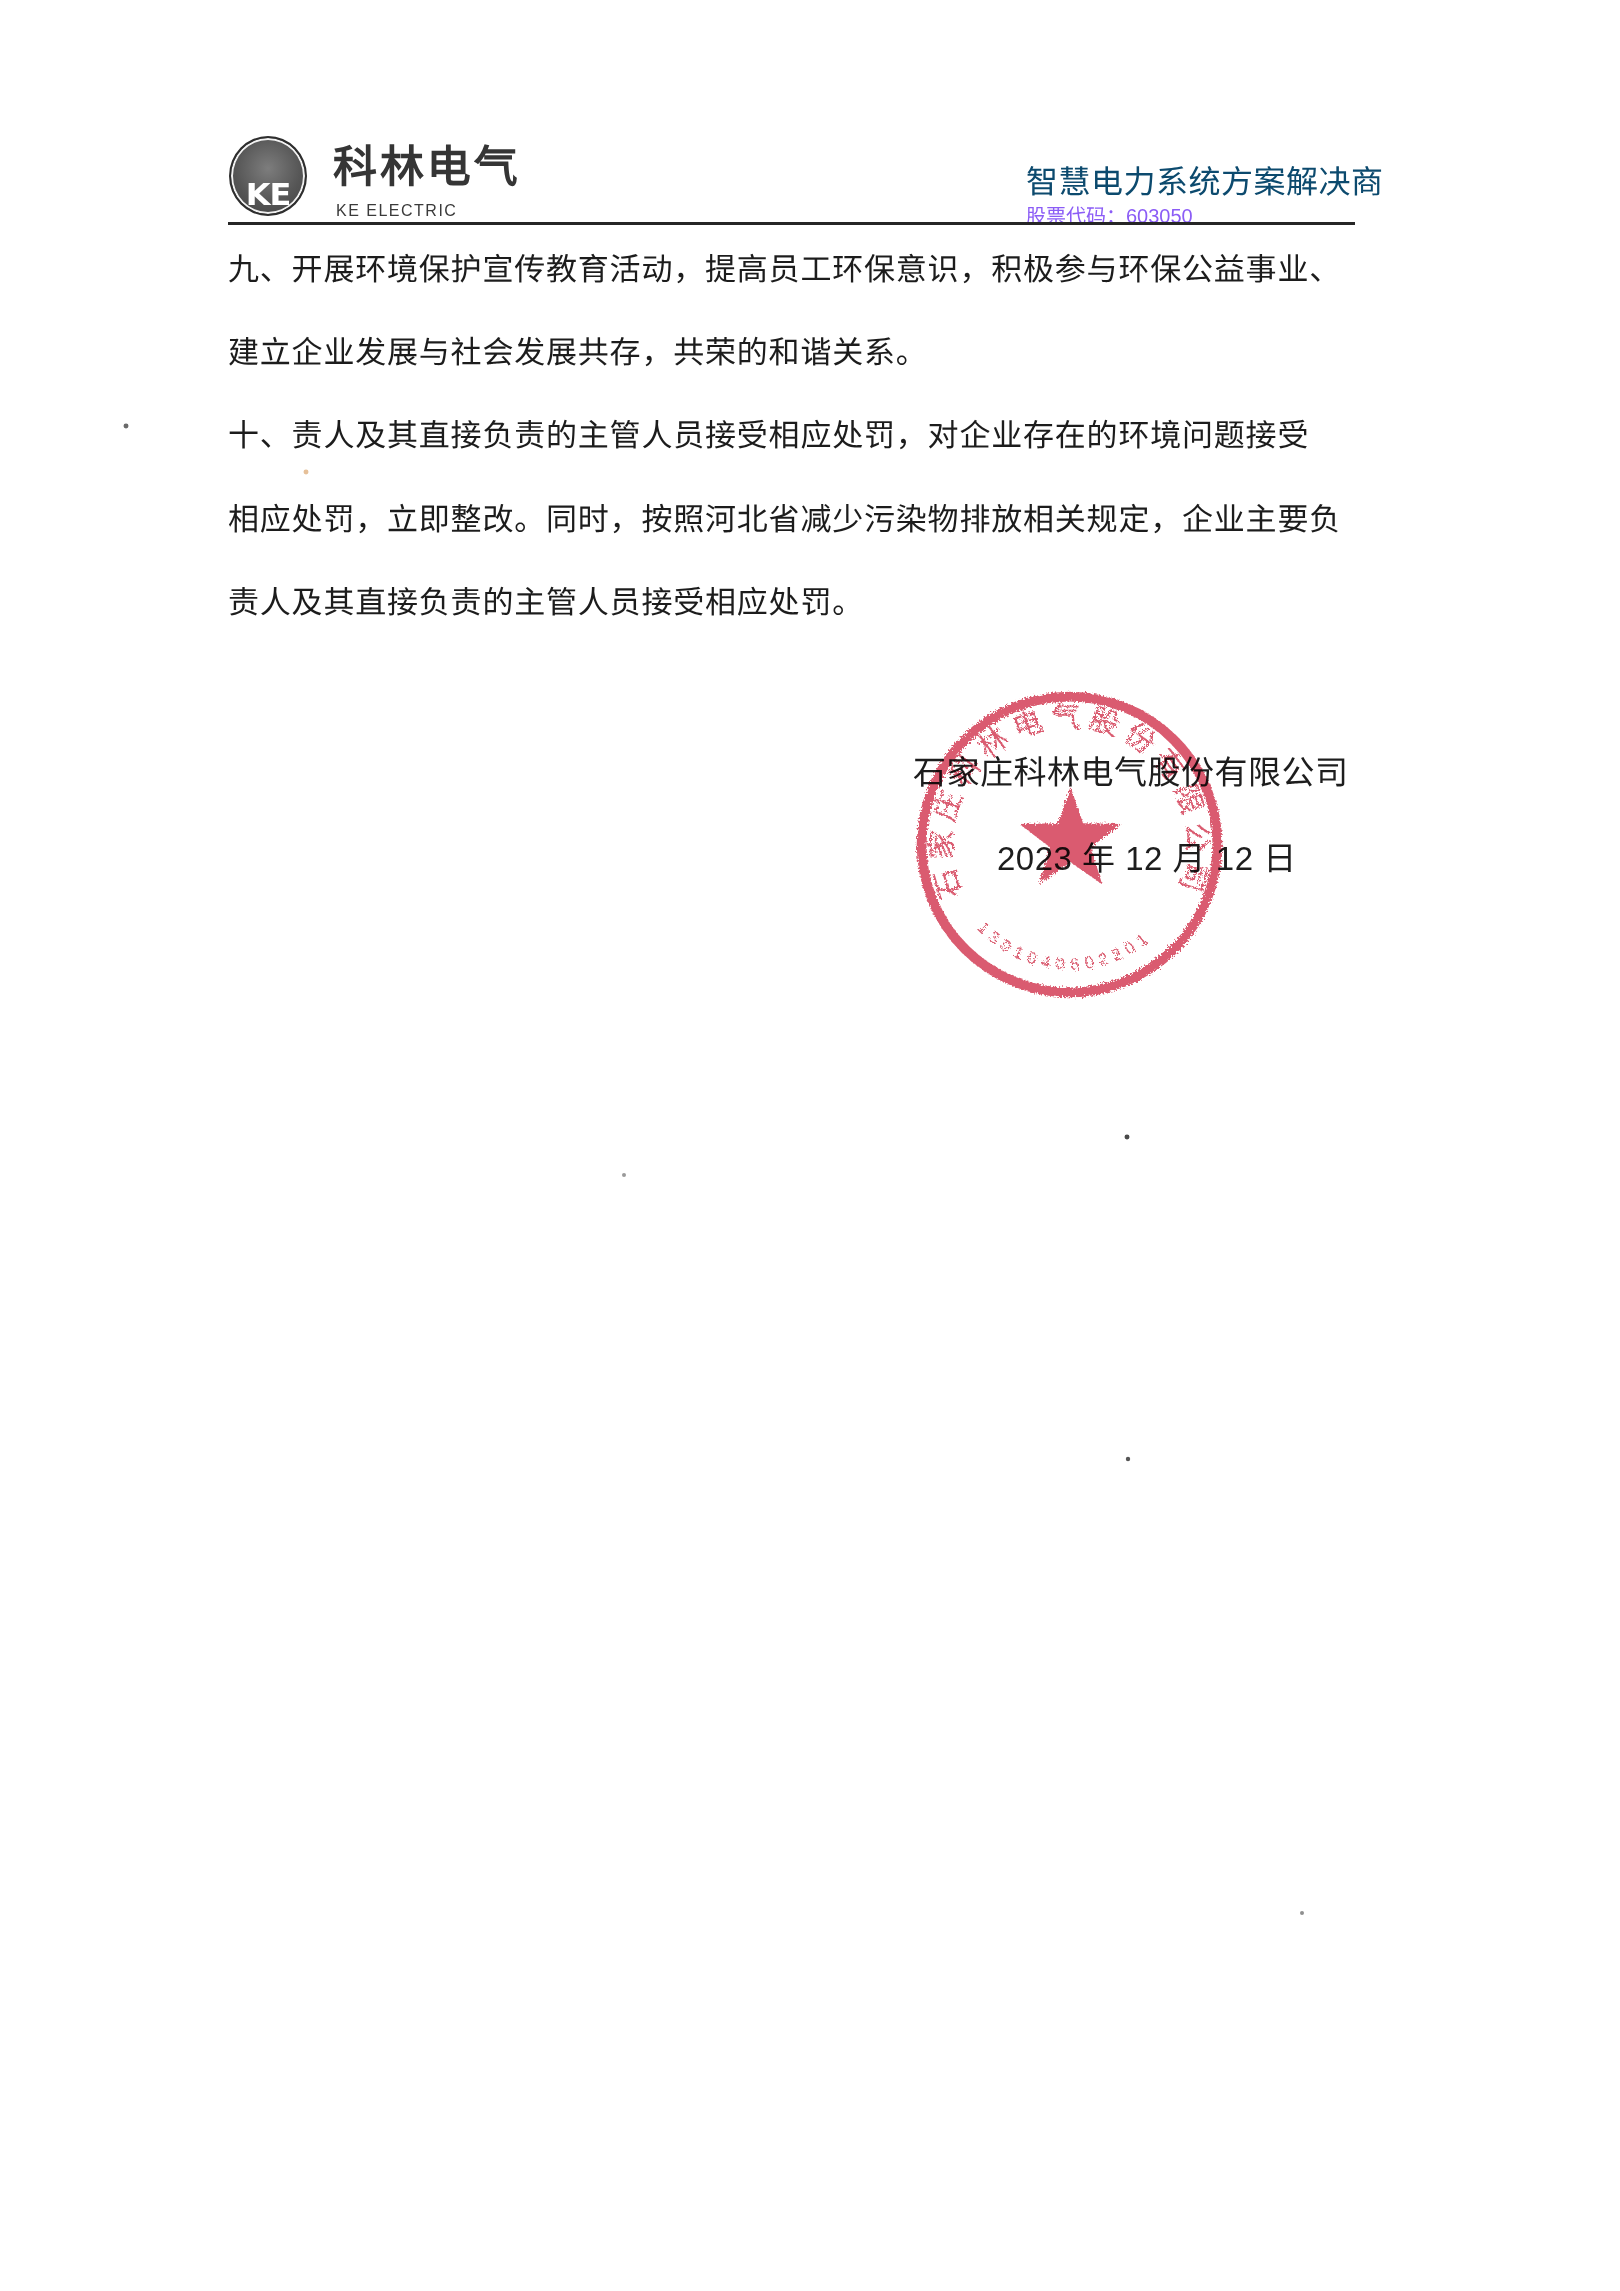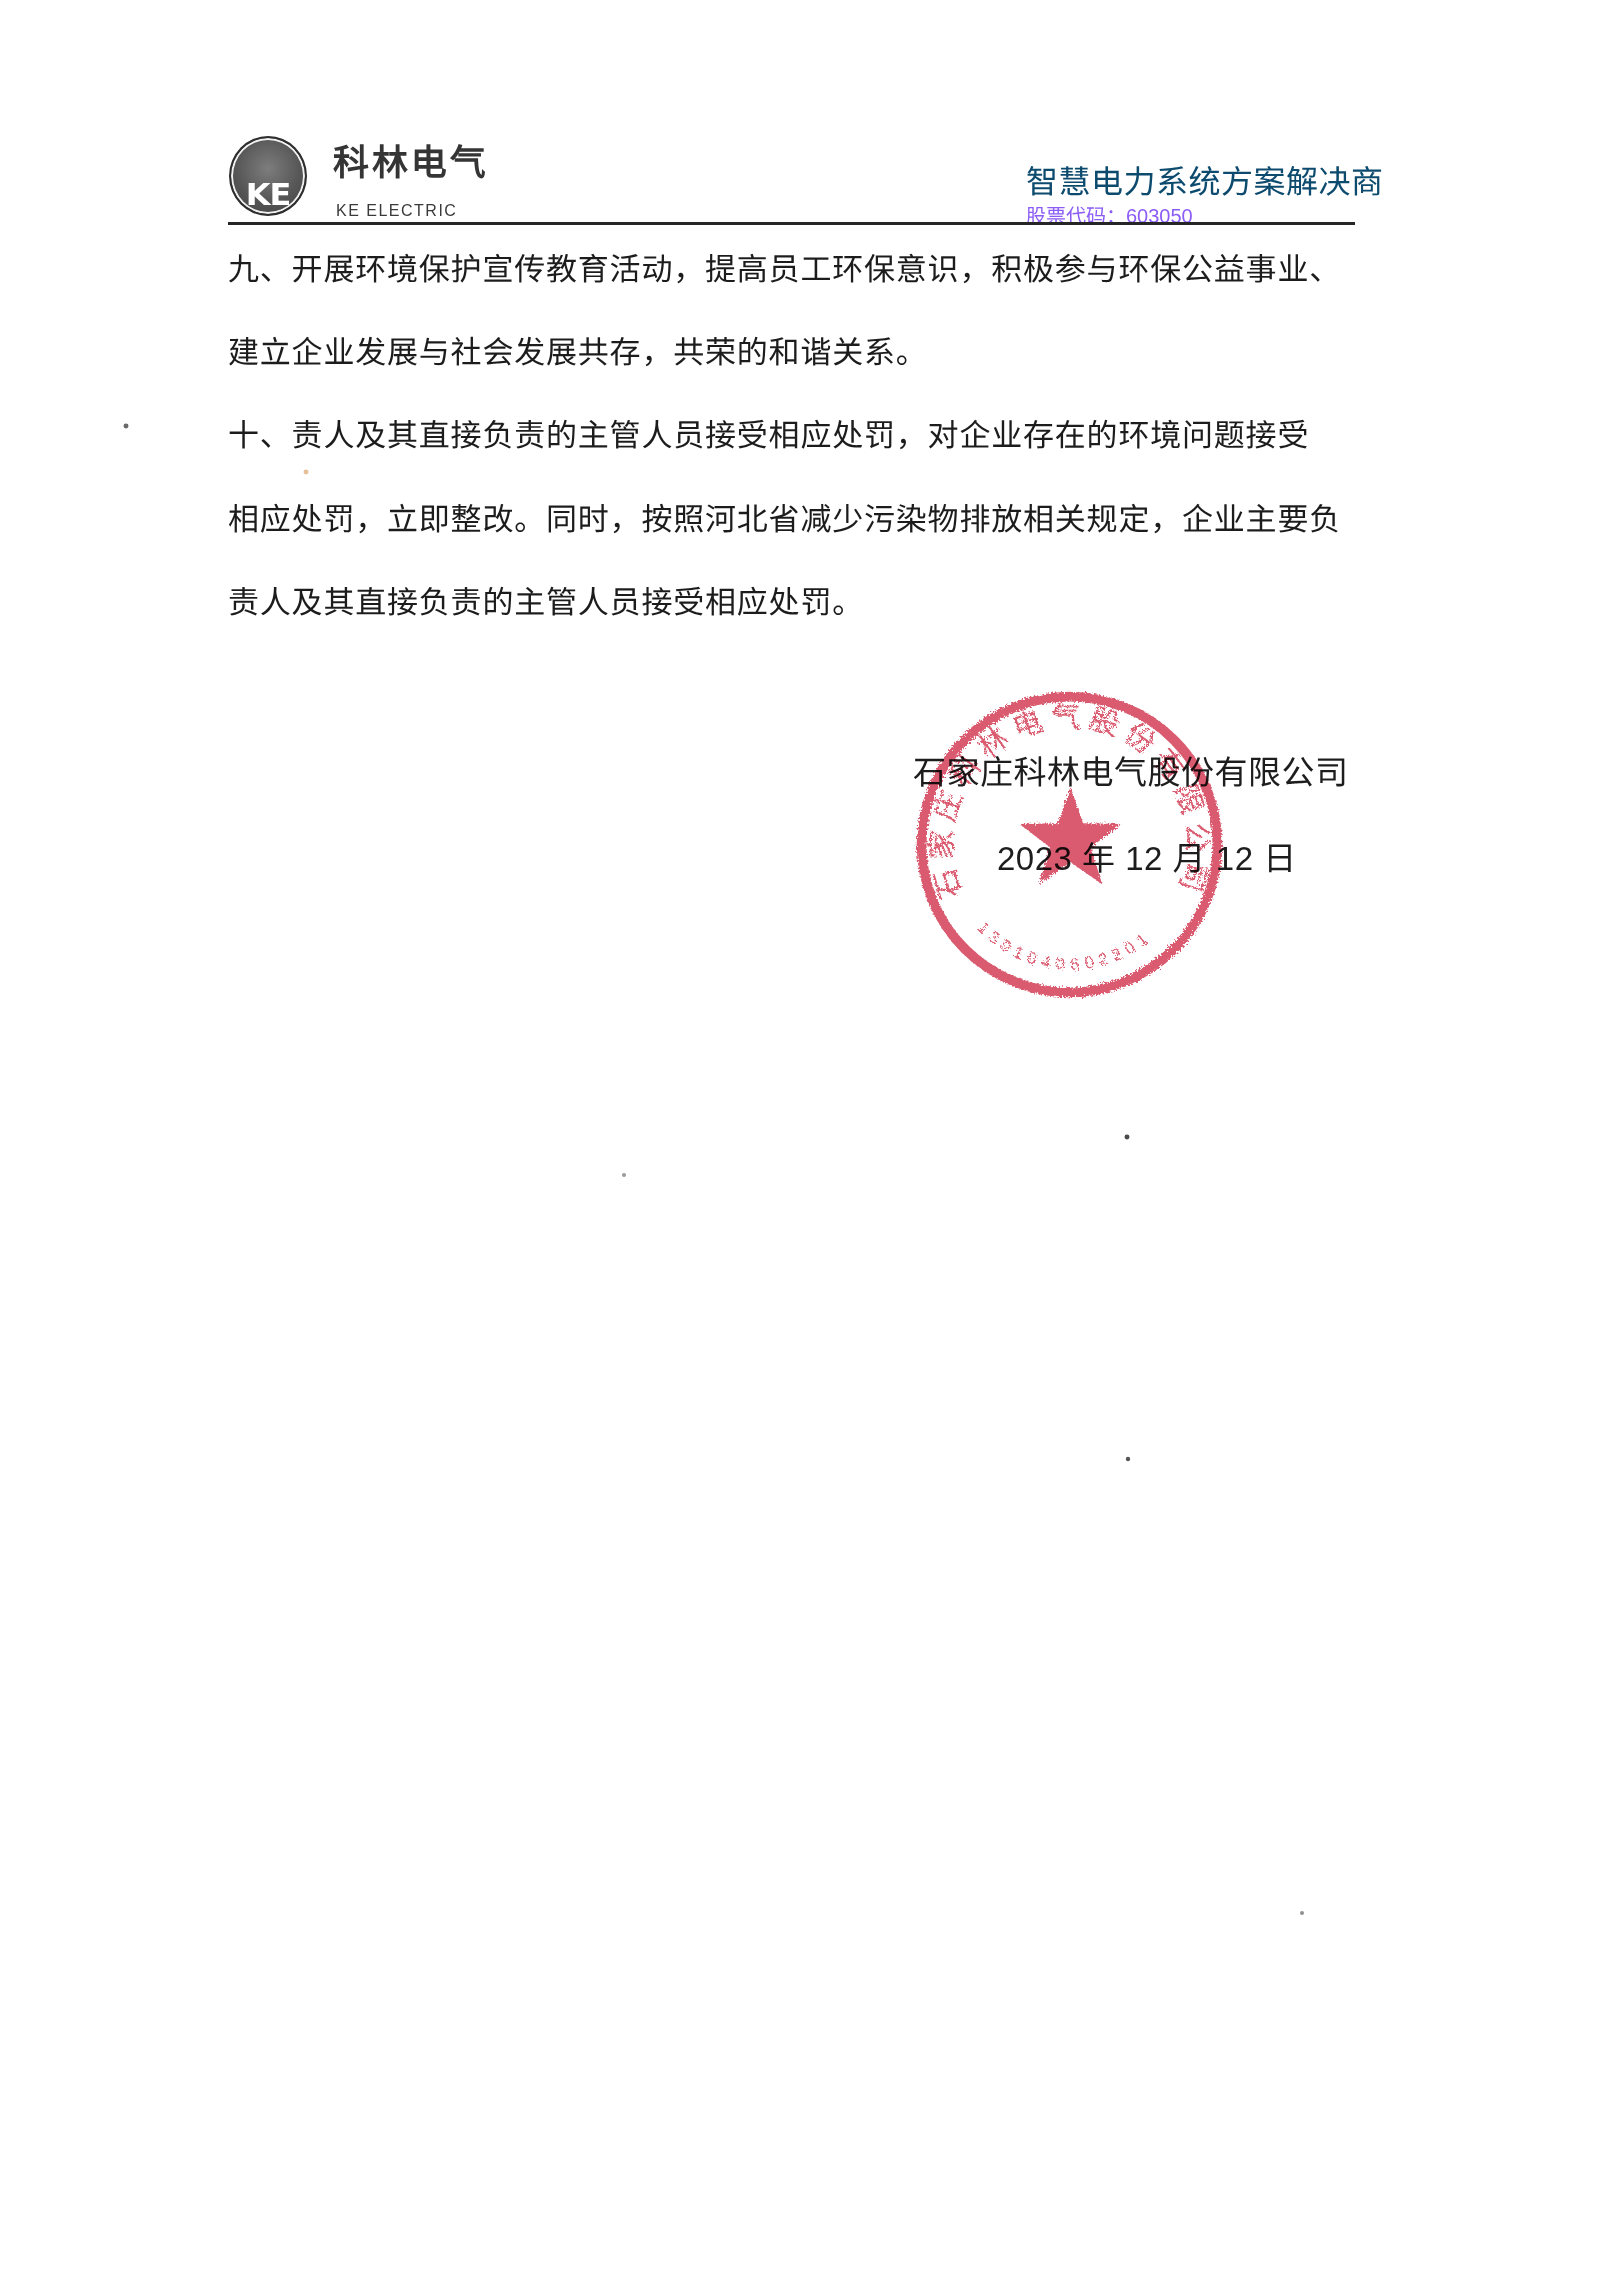--- a/index.html
+++ b/index.html
@@ -20,21 +20,21 @@
     border:2.9px solid #2e2e2e;
     box-shadow:inset 0 0 0 2px rgba(255,255,255,.92);
     display:flex;align-items:flex-end;justify-content:center;
   }
   .logo-circle span{
     color:#ffffff;font-weight:700;font-size:32px;letter-spacing:-1px;
     font-family:"DejaVu Sans","Liberation Sans",sans-serif;
     transform:scaleY(.92);
   }
   .logo-name{
-    left:333px;top:145px;font-size:36px;font-weight:700;color:#353535;
+    left:333px;top:145px;font-size:44px;font-weight:700;color:#353535;
     letter-spacing:2.9px;white-space:nowrap;line-height:1;
   }
   .logo-sub{
     left:336px;top:203px;font-size:16px;color:#3a3a3a;
     letter-spacing:1.5px;white-space:nowrap;line-height:1;
   }
   .tagline{
     left:1026px;top:131px;font-size:32px;color:#0c4a6e;
     letter-spacing:0.5px;white-space:nowrap;line-height:1.2;margin-top:32px;
   }

